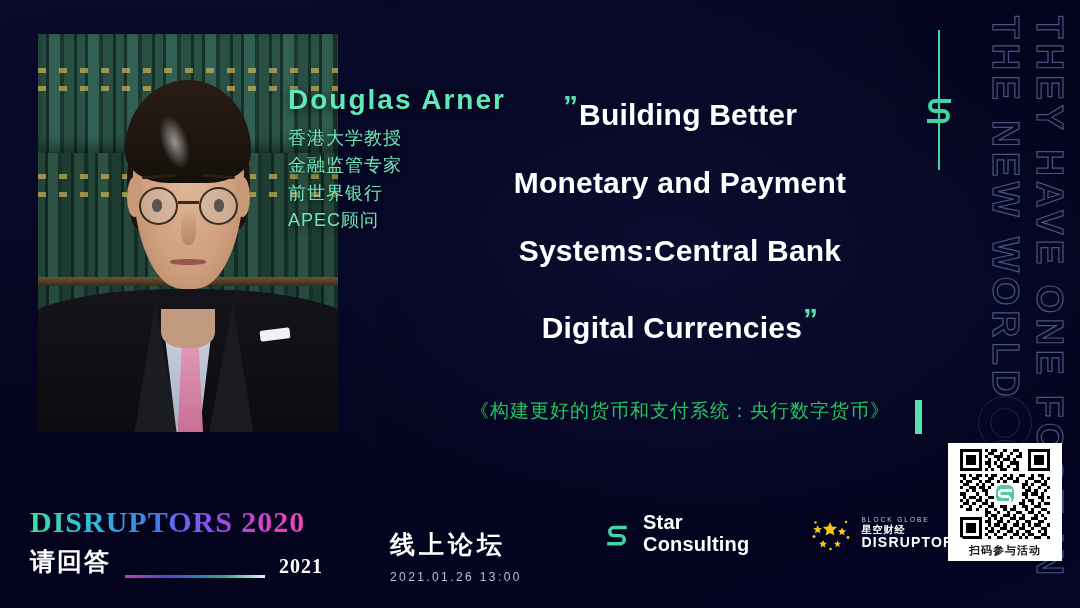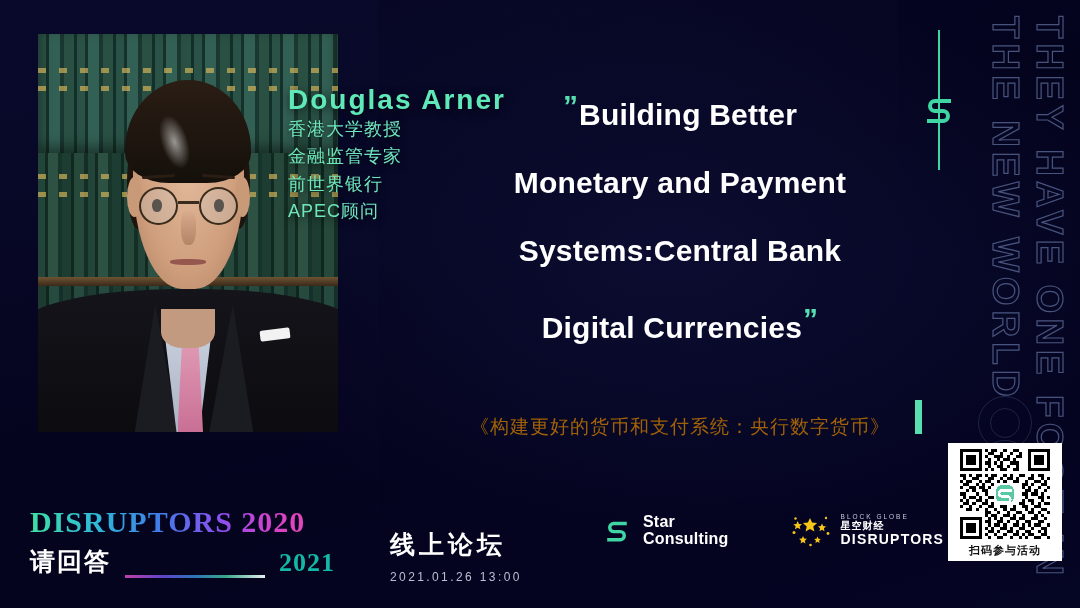--- a/index.html
+++ b/index.html
@@ -116,21 +116,21 @@
      border-radius:50%; transform:rotate(-18deg);}
 
   
   .speaker{ position:absolute; left:288px; top:84px; z-index:5; }
   .speaker-name{
     font-size:28px; font-weight:700; letter-spacing:2px;
     color:#5fe9b8; text-shadow:0 2px 10px rgba(0,0,0,.7);
     white-space:nowrap;
     text-align:center;
   }
-  .speaker-lines{ }
+  .speaker-lines{ margin-top:9px; }
   .speaker-lines div{
     font-size:18px; line-height:1.52; color:#6fe7bd; letter-spacing:1px;
     text-shadow:0 2px 8px rgba(0,0,0,.75);
     white-space:nowrap;
   }
 
   
   .title{
     position:absolute; left:420px; top:72px; width:520px;
     text-align:center;
@@ -139,21 +139,21 @@
     font-size:30px; font-weight:700; color:#ffffff;
     line-height:68px; letter-spacing:.2px; white-space:nowrap;
   }
   .qm{ color:#57dfb0; font-weight:700; font-size:30px; }
   .qm.open{ margin-right:1px; vertical-align:9px; }
   .qm.close{ margin-left:1px; vertical-align:9px; }
 
   .subtitle{
     position:absolute; left:420px; top:398px; width:520px;
     text-align:center; font-size:19px; letter-spacing:1px;
-    color:#a16207; white-space:nowrap;margin-top:16px;
+    color:#22c55e; white-space:nowrap;
   }
 
   
   .vert-wrap{ position:absolute; right:0; top:0; width:160px; height:500px; }
   .vtext{
     position:absolute;
     writing-mode:vertical-rl;
     font-size:37px; font-weight:700; letter-spacing:5px;
     color:transparent;
     -webkit-text-stroke:1.2px rgba(128,150,200,.55);
@@ -185,29 +185,29 @@
   .brand-top{
     font-size:30px; font-weight:700; letter-spacing:1px;
     background:linear-gradient(90deg,#3ee0a4 0%,#2fb9d8 22%,#3f7de8 42%,#8b4ff0 62%,#d742c9 80%,#ef4aa6 100%);
     -webkit-background-clip:text; background-clip:text; color:transparent;
     white-space:nowrap;
   }
   .brand-bottom{ display:flex; align-items:flex-end; gap:14px; margin-top:6px; }
   .brand-cn{ font-size:25px; font-weight:700; color:#fff; letter-spacing:2px; }
   .brand-rule{ width:140px; height:3px;
     background:linear-gradient(90deg,#c03fa8 0%,#5a46c8 28%,#2f74b8 50%,#3aa889 72%,#e8f0f2 100%); }
-  .brand-year{ font-size:26px; font-weight:700; color:#14b8a6; letter-spacing:1px; }
+  .brand-year{ font-size:20px; font-weight:700; color:#ffffff; letter-spacing:1px; }
 
   .forum{ position:absolute; left:390px; top:528px; }
   .forum-cn{ font-size:25px; font-weight:700; color:#fff; letter-spacing:4px; }
   .forum-dt{ font-size:12px; color:#b9c0cf; letter-spacing:2.4px; margin-top:9px; }
 
   .sponsors{ position:absolute; left:600px; top:512px; display:flex; align-items:center; gap:60px; }
   .sp{ display:flex; align-items:center; gap:9px; }
-  .sp-text{ font-size:16px; font-weight:700; color:#fff; line-height:1.08; letter-spacing:.2px; }
+  .sp-text{ font-size:20px; font-weight:700; color:#fff; line-height:1.08; letter-spacing:.2px; }
 
   .sp2{ display:flex; align-items:center; gap:8px; }
   .sp2-txt{ line-height:1.05; }
   .sp2-small{ font-size:6.5px; color:#c6ccd8; letter-spacing:2px; }
   .sp2-cn{ font-size:10px; font-weight:700; color:#fff; letter-spacing:1px; margin-top:1px;}
   .sp2-en{ font-size:14px; font-weight:700; color:#fff; letter-spacing:1.2px; }
 </style>
 </head>
 <body>
 

